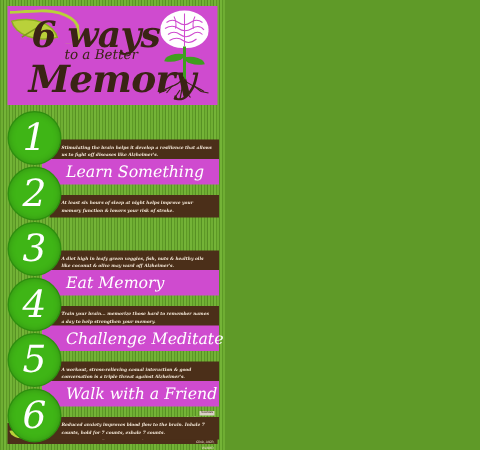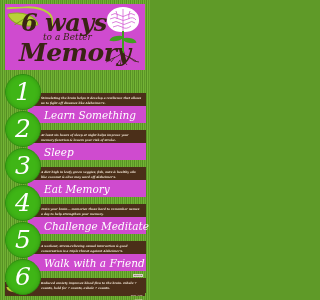--- a/index.html
+++ b/index.html
@@ -190,23 +190,20 @@
       </div>
       <div class="descbox">
         <span>Stimulating the brain helps it develop a resilience that allows us to fight off diseases like Alzheimer's.</span>
       </div>
       <div class="circle">
         <span>1</span>
       </div>
     </div>
 
     <div class="tip">
-      <div class="banner">
-        <span>Sleep</span>
-      </div>
       <div class="descbox">
         <span>At least six hours of sleep at night helps improve your memory function &amp; lowers your risk of stroke.</span>
       </div>
       <div class="circle">
         <span>2</span>
       </div>
     </div>
 
     <div class="tip">
       <div class="banner">

